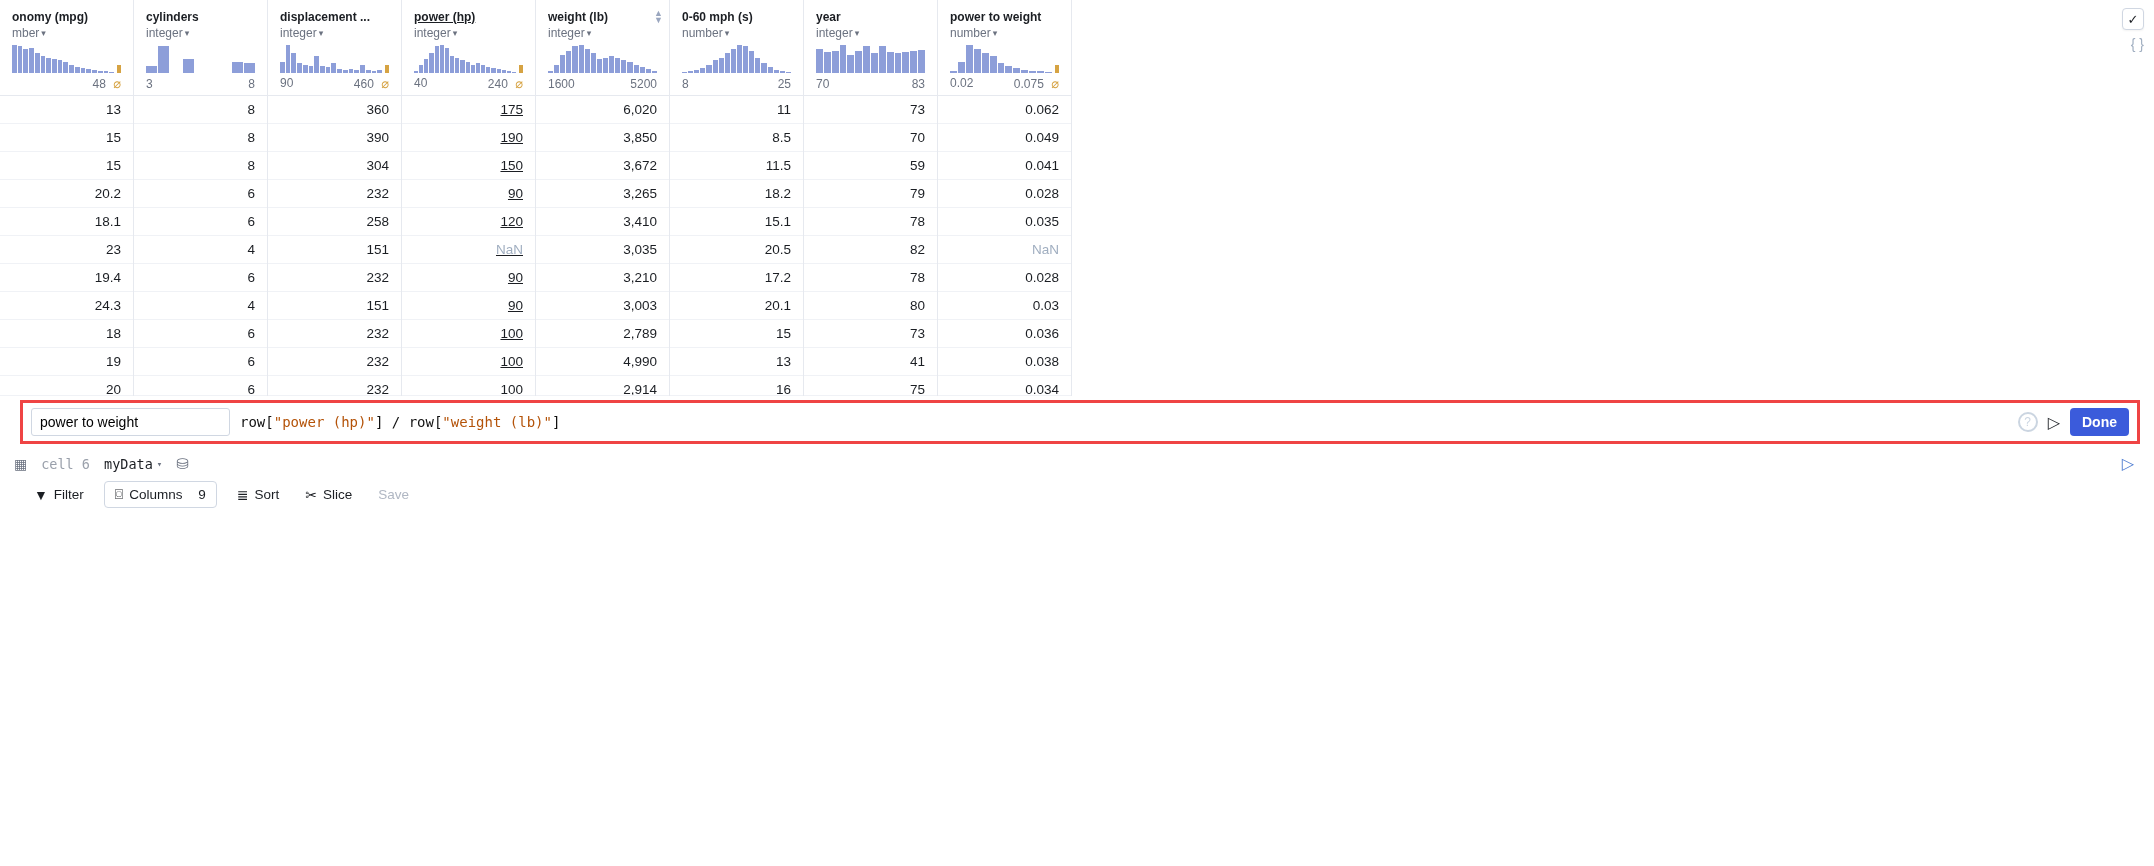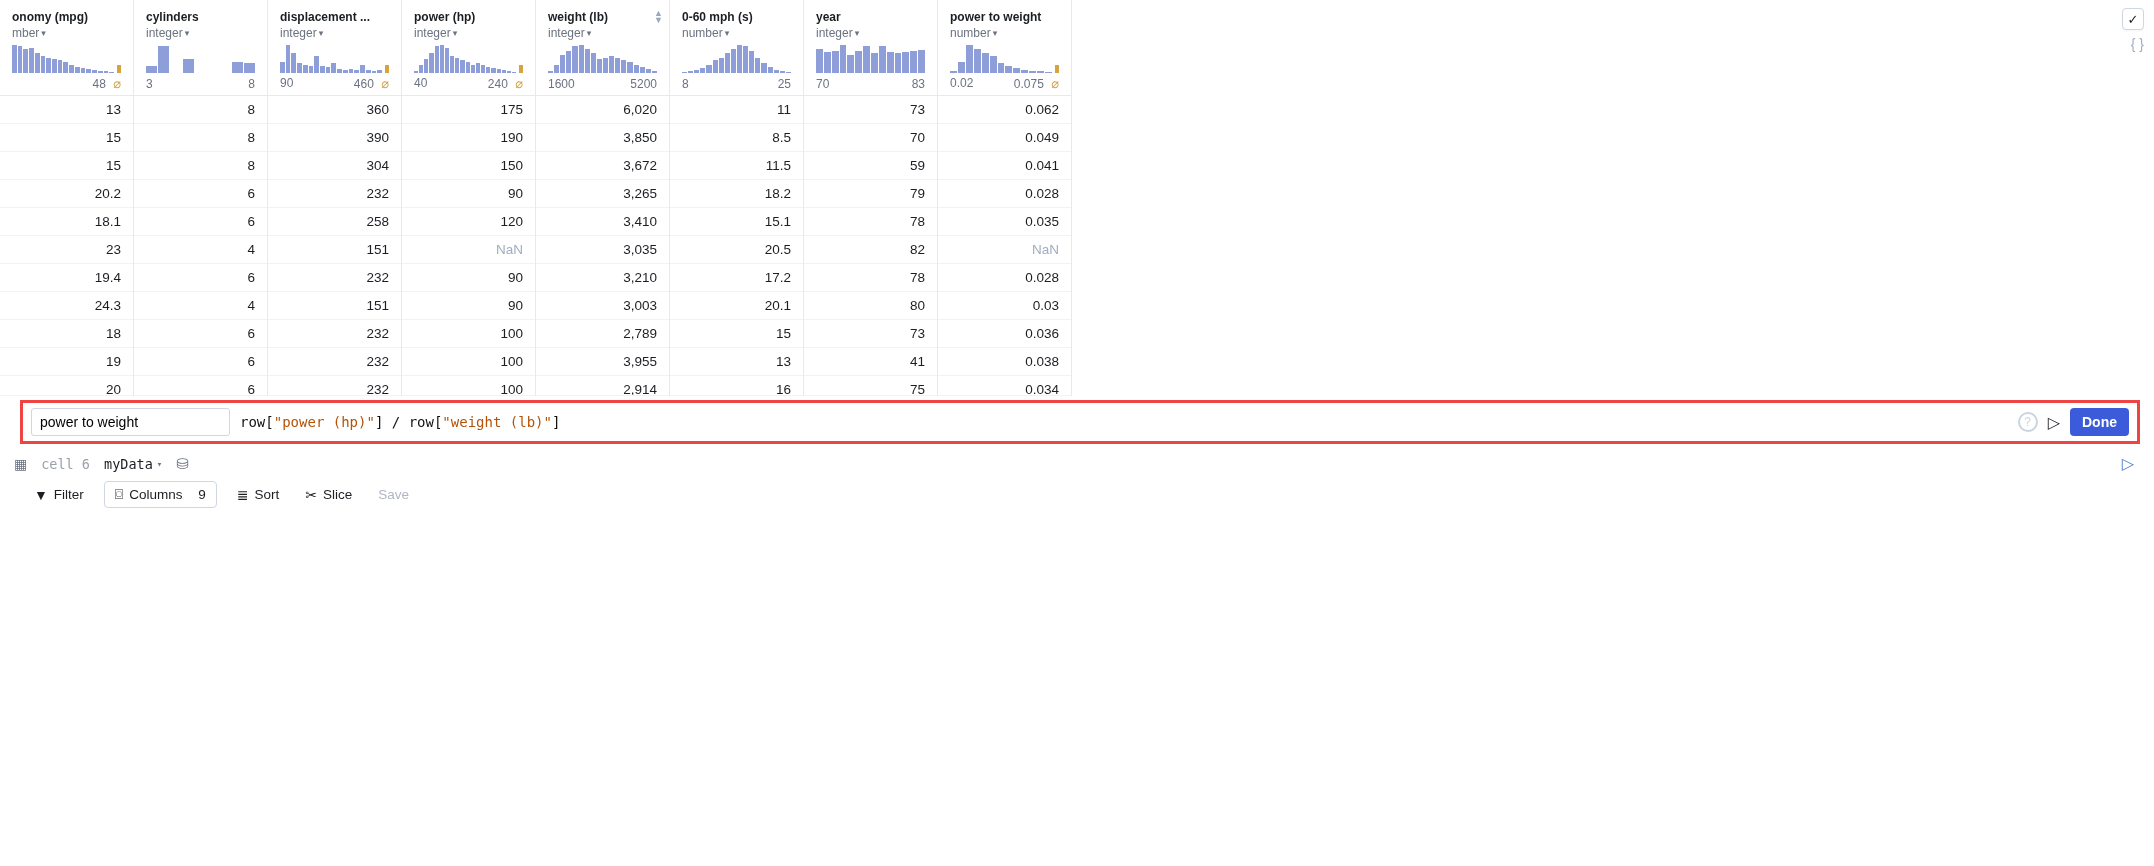--- a/index.html
+++ b/index.html
@@ -285,21 +285,21 @@
         <div class="cell" data-name="cell">304</div>
         <div class="cell" data-name="cell">232</div>
         <div class="cell" data-name="cell">258</div>
         <div class="cell" data-name="cell">151</div>
         <div class="cell" data-name="cell">232</div>
         <div class="cell" data-name="cell">151</div>
         <div class="cell" data-name="cell">232</div>
         <div class="cell" data-name="cell">232</div>
         <div class="cell" data-name="cell" style="height: 20px; overflow: hidden; padding-bottom: 0px;">232</div>
       </div>
-      <div class="col" data-name="column-3" style="width: 134px;">
+      <div class="col" data-name="column-3" style="width: 134px; text-decoration: underline;">
         <div class="col-head" data-name="column-header"><div class="col-name" data-name="column-name">power (hp)</div><div class="col-type" data-name="column-type-selector">integer <span class="chev" data-name="chevron-down-icon">▾</span></div><div class="histo" data-name="histogram">
             <div class="bar" style="height: 2.24px;"></div>
             <div class="bar" style="height: 8.4px;"></div>
             <div class="bar" style="height: 14px;"></div>
             <div class="bar" style="height: 19.6px;"></div>
             <div class="bar" style="height: 26.6px;"></div>
             <div class="bar" style="height: 28px;"></div>
             <div class="bar" style="height: 25.2px;"></div>
             <div class="bar" style="height: 16.8px;"></div>
             <div class="bar" style="height: 15.4px;"></div>
@@ -360,21 +360,21 @@
           </div></div>
         <div class="cell" data-name="cell">6,020</div>
         <div class="cell" data-name="cell">3,850</div>
         <div class="cell" data-name="cell">3,672</div>
         <div class="cell" data-name="cell">3,265</div>
         <div class="cell" data-name="cell">3,410</div>
         <div class="cell" data-name="cell">3,035</div>
         <div class="cell" data-name="cell">3,210</div>
         <div class="cell" data-name="cell">3,003</div>
         <div class="cell" data-name="cell">2,789</div>
-        <div class="cell" data-name="cell">3,955</div>
+        <div class="cell" data-name="cell">4,990</div>
         <div class="cell" data-name="cell" style="height: 20px; overflow: hidden; padding-bottom: 0px;">2,914</div>
       </div>
       <div class="col" data-name="column-5" style="width: 134px;">
         <div class="col-head" data-name="column-header"><div class="col-name" data-name="column-name">0-60 mph (s)</div><div class="col-type" data-name="column-type-selector">number <span class="chev" data-name="chevron-down-icon">▾</span></div><div class="histo" data-name="histogram">
             <div class="bar" style="height: 1.12px;"></div>
             <div class="bar" style="height: 1.68px;"></div>
             <div class="bar" style="height: 2.8px;"></div>
             <div class="bar" style="height: 5.04px;"></div>
             <div class="bar" style="height: 8.4px;"></div>
             <div class="bar" style="height: 12.6px;"></div>

